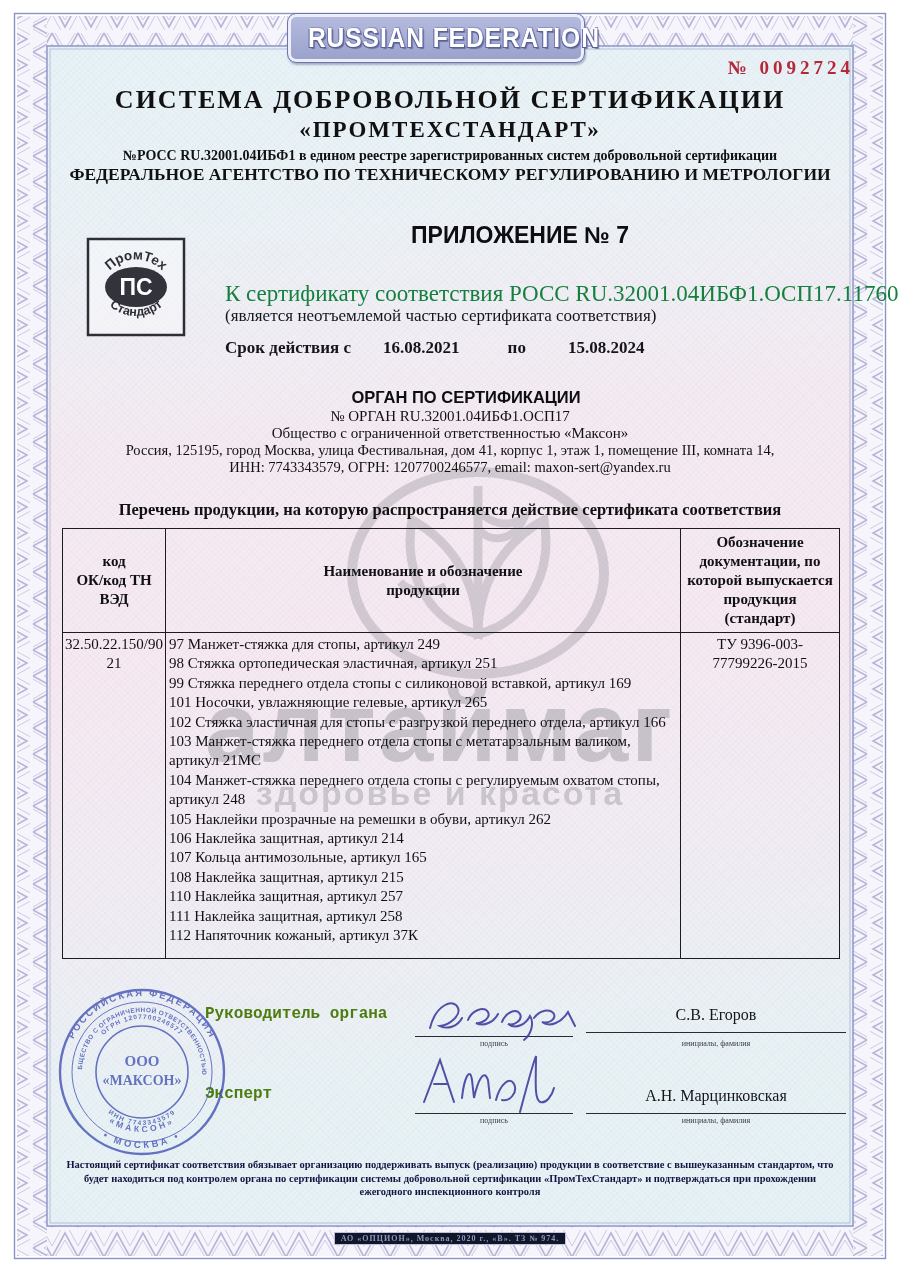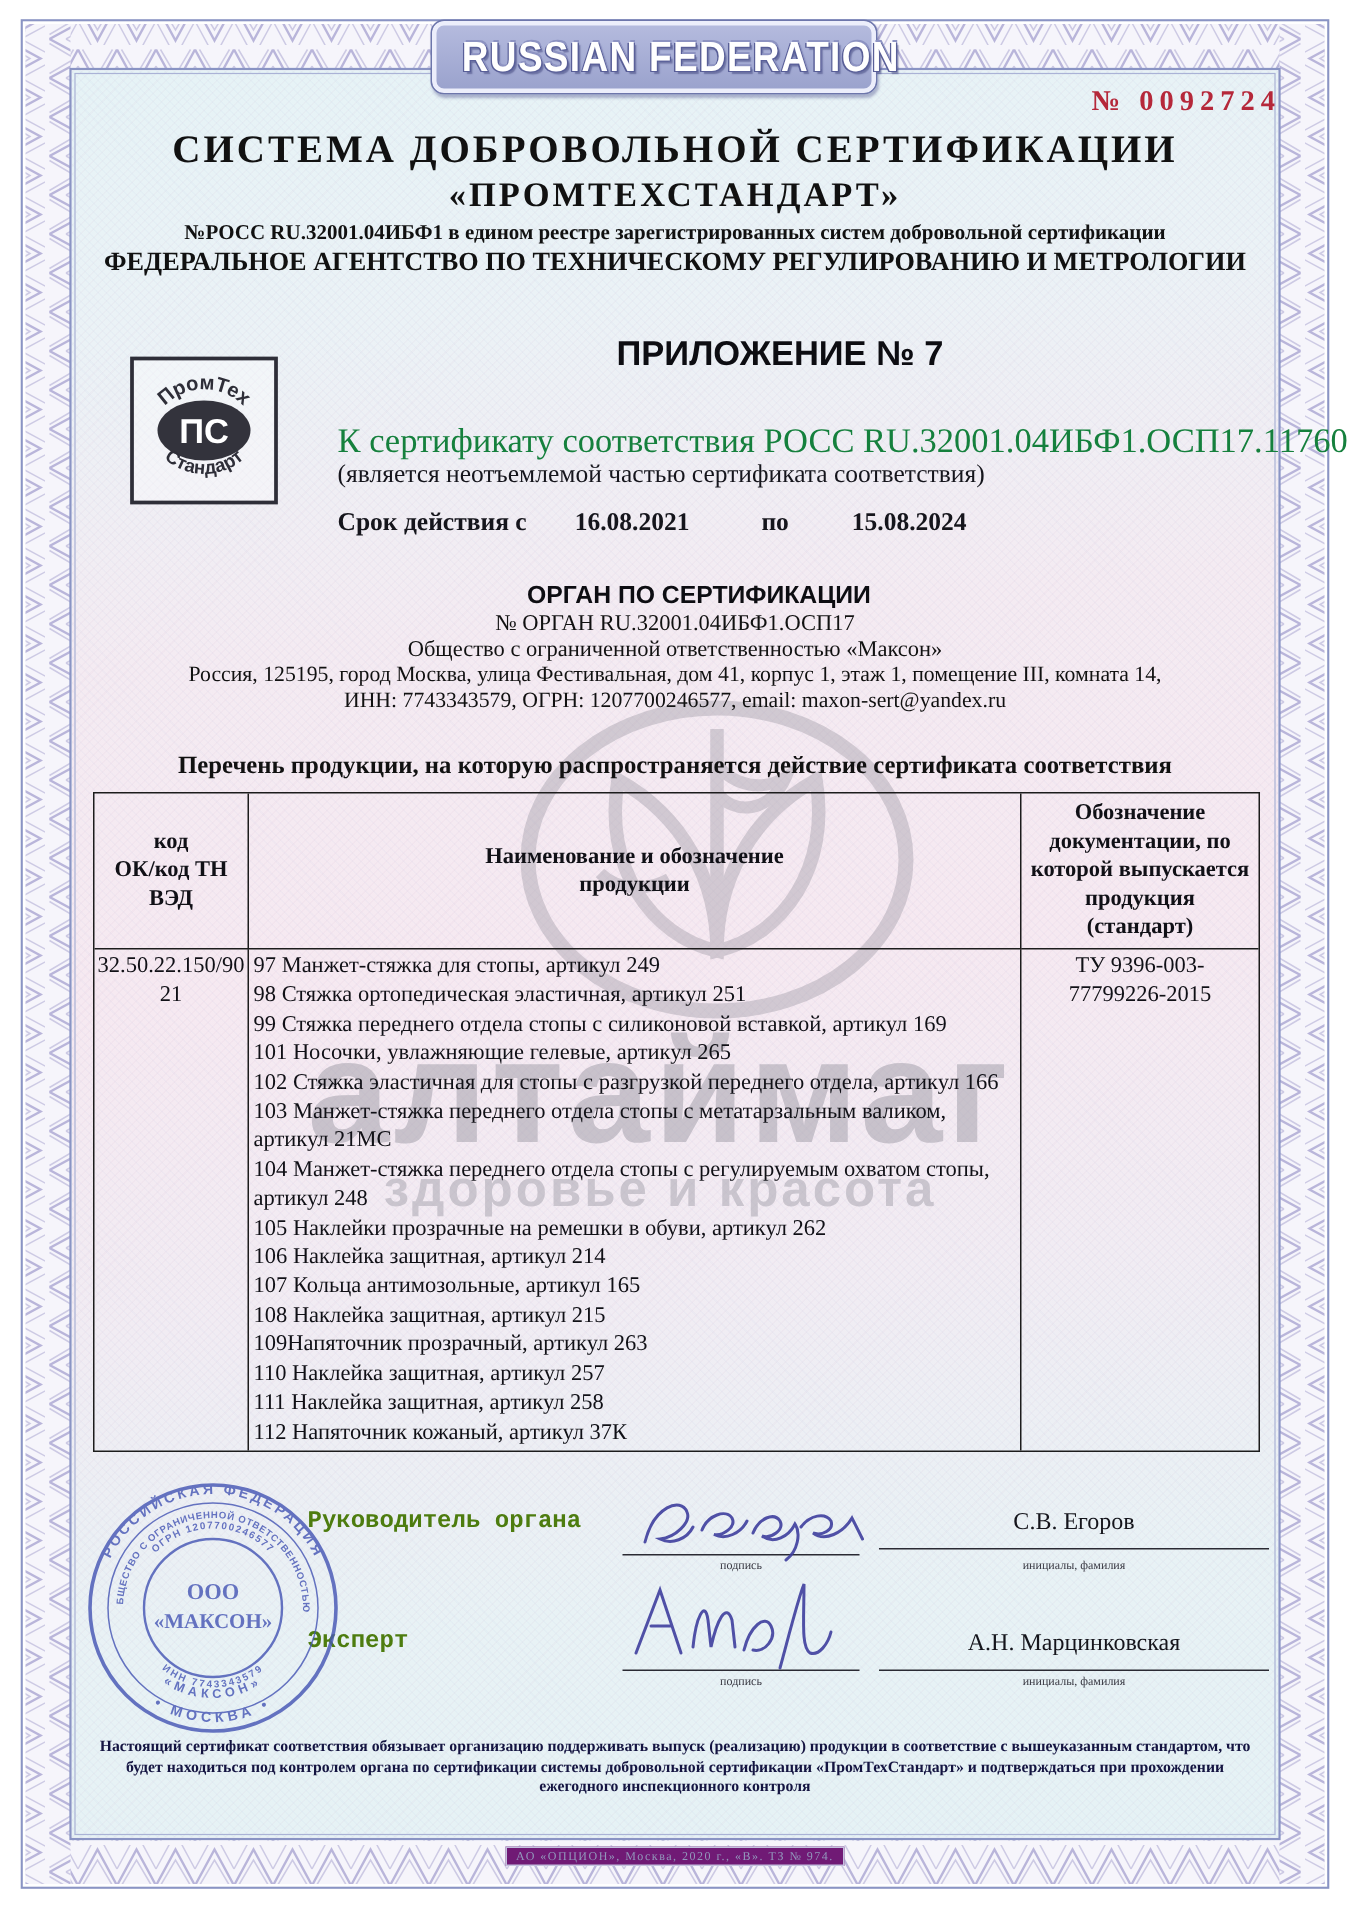--- a/index.html
+++ b/index.html
@@ -109,21 +109,21 @@
     color:#a19ea9;opacity:.52;line-height:1;}
   .wm-tag{position:absolute;left:200px;width:480px;top:774px;text-align:center;
     font-family:"Liberation Sans",sans-serif;font-weight:600;font-size:34px;letter-spacing:2px;
     color:#aaa7b1;opacity:.55;}
 
   
   .disclaimer{position:absolute;left:62px;right:62px;top:1158px;text-align:center;
     font-size:10.5px;font-weight:700;line-height:13.5px;color:#141441;}
   .imprint{position:absolute;left:0;right:0;top:1227px;text-align:center;z-index:5;}
   .imprint span{display:inline-block;font-size:8px;letter-spacing:1px;color:#9297bc;
-    background:#701a75;border:0.5px solid #c3c0de;padding:0 6px;line-height:11px;}
+    background:#0f172a;border:0.5px solid #c3c0de;padding:0 6px;line-height:11px;font-weight:bold;}
 </style>
 </head>
 <body>
 
 <div class="page">
 
   <div class="content-bg"></div>
 
   <div class="layer wm">
     <svg class="wm-logo" viewBox="0 0 264 214">
@@ -214,21 +214,20 @@
             <div class="product-line">98 Стяжка ортопедическая эластичная, артикул 251</div>
             <div class="product-line">99 Стяжка переднего отдела стопы с силиконовой вставкой, артикул 169</div>
             <div class="product-line">101 Носочки, увлажняющие гелевые, артикул 265</div>
             <div class="product-line">102 Стяжка эластичная для стопы с разгрузкой переднего отдела, артикул 166</div>
             <div class="product-line">103 Манжет-стяжка переднего отдела стопы с метатарзальным валиком, артикул 21МС</div>
             <div class="product-line">104 Манжет-стяжка переднего отдела стопы с регулируемым охватом стопы, артикул 248</div>
             <div class="product-line">105 Наклейки прозрачные на ремешки в обуви, артикул 262</div>
             <div class="product-line">106 Наклейка защитная, артикул 214</div>
             <div class="product-line">107 Кольца антимозольные, артикул 165</div>
             <div class="product-line">108 Наклейка защитная, артикул 215</div>
-            <div class="product-line">109Напяточник прозрачный, артикул 263</div>
             <div class="product-line">110 Наклейка защитная, артикул 257</div>
             <div class="product-line">111 Наклейка защитная, артикул 258</div>
             <div class="product-line">112 Напяточник кожаный, артикул 37К</div>
           </div>
         <div class="tcell c3">
           <div class="std-text">ТУ 9396-003-77799226-2015</div>
         </div>
       </div>
     </div>
 

